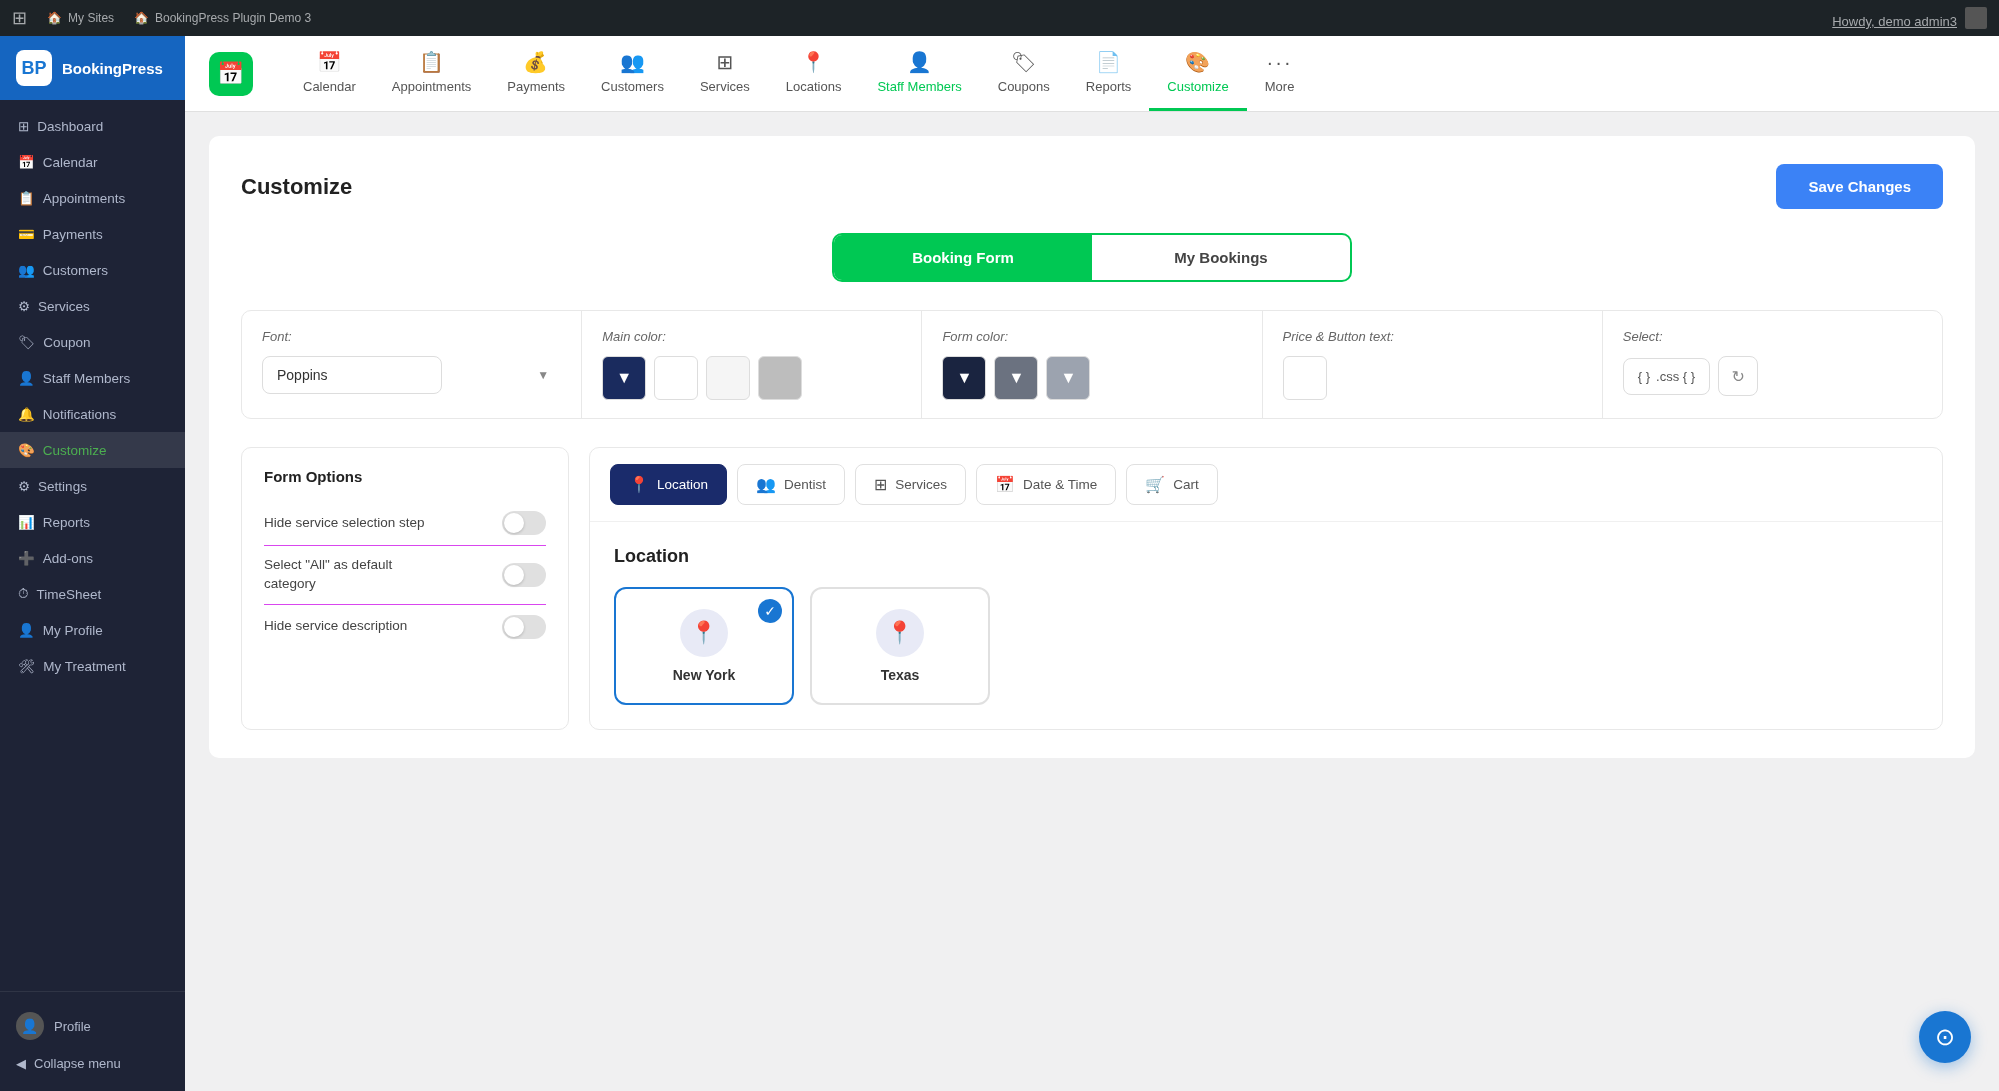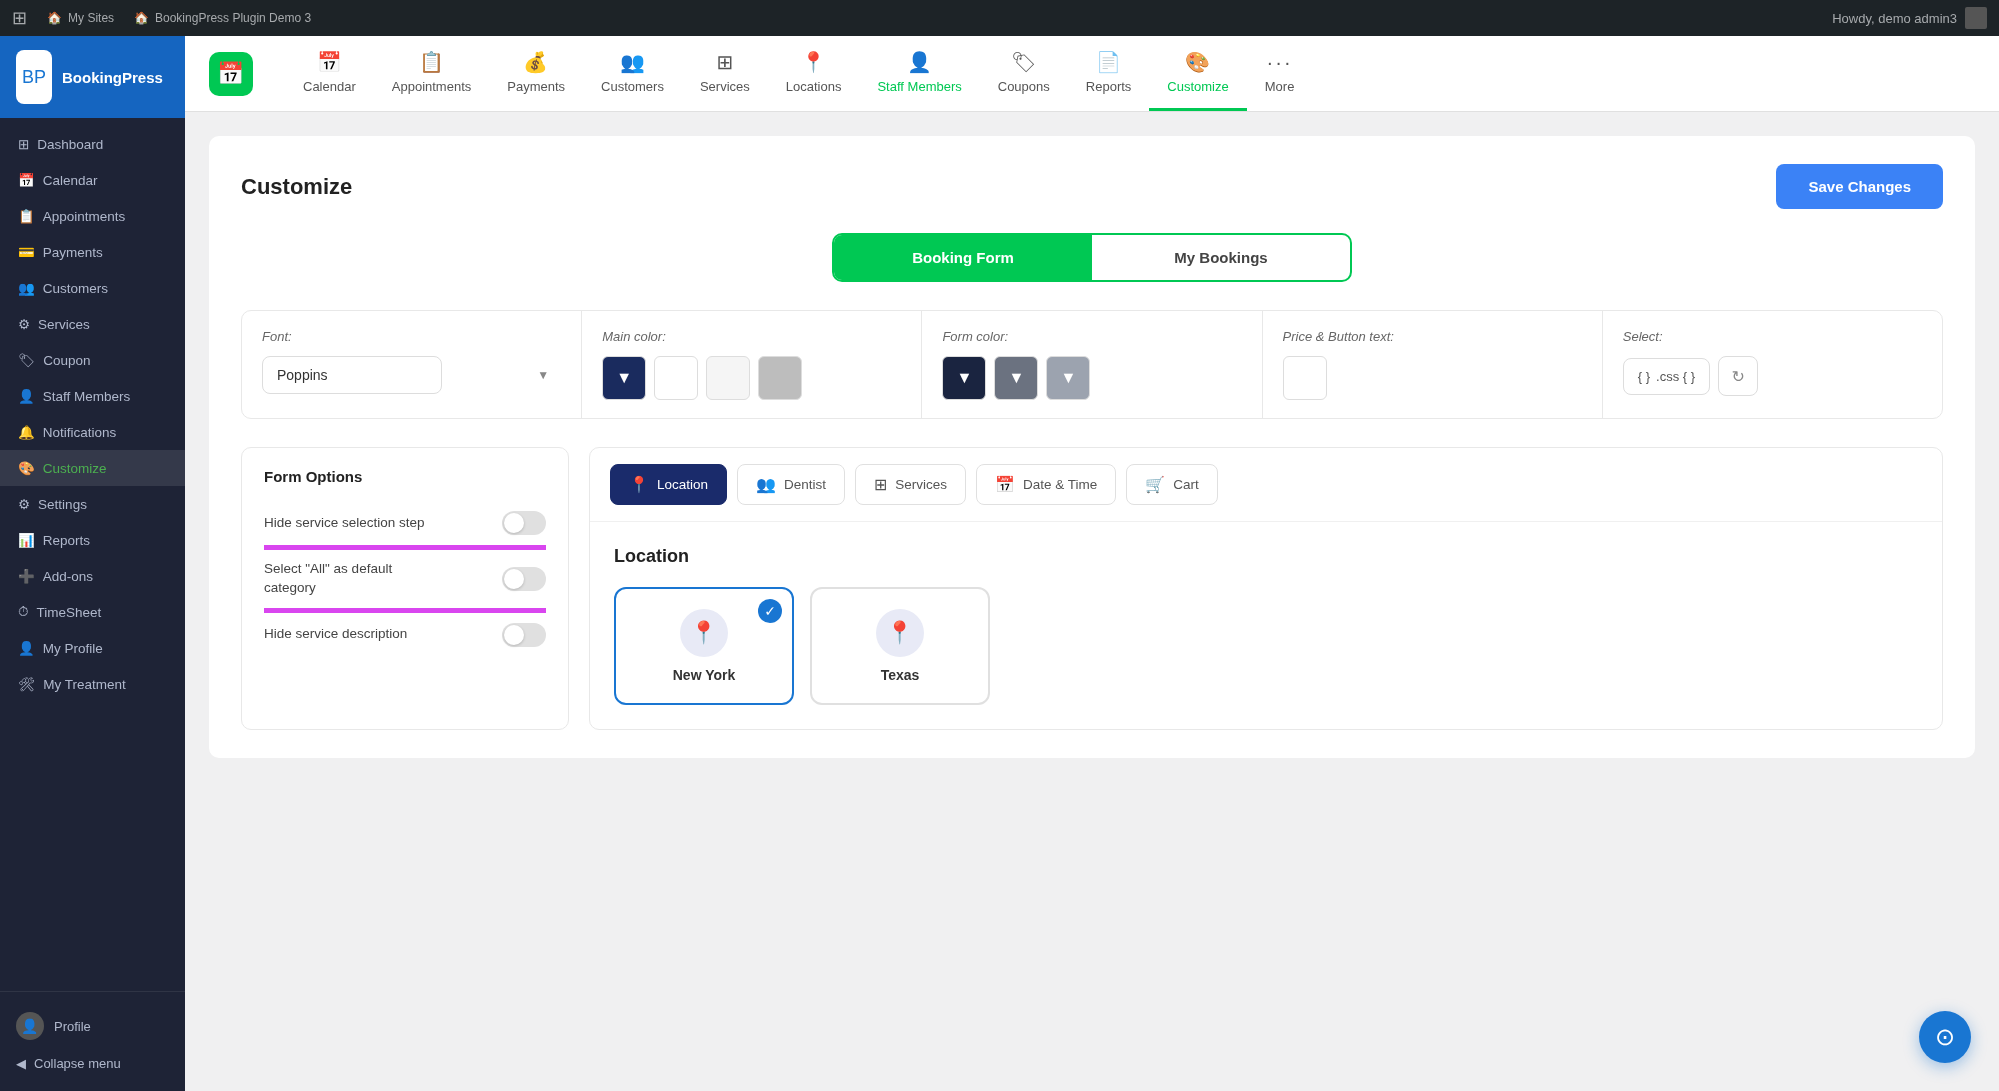--- a/index.html
+++ b/index.html
@@ -14,21 +14,21 @@
       align-items: center;
       padding: 0 12px;
       gap: 20px;
       position: fixed;
       top: 0; left: 0; right: 0;
       z-index: 1000;
     }
     .wp-admin-bar .wp-logo { color: #a7aaad; font-size: 18px; }
     .wp-admin-bar .site-name { color: #a7aaad; font-size: 13px; display: flex; align-items: center; gap: 6px; }
     .wp-admin-bar .site-name span { font-size: 12px; }
-    .wp-admin-bar .howdy { margin-left: auto; color: #a7aaad; font-size: 13px; display: flex; align-items: center; gap: 8px; }
+    .wp-admin-bar .howdy { margin-left: auto; color: #a7aaad; font-size: 13px; display: flex; align-items: flex-end; gap: 8px; text-decoration: underline; }
     .wp-admin-bar .avatar-box { width: 22px; height: 22px; background: #555; border-radius: 2px; }
 
     
     .layout { display: flex; padding-top: 36px; min-height: 100vh; }
 
     
     .sidebar {
       width: 185px;
       background: #1e2336;
       min-height: calc(100vh - 36px);
@@ -40,26 +40,26 @@
       background: #1565c0;
       padding: 14px 16px;
       display: flex;
       align-items: center;
       gap: 10px;
       color: #fff;
       font-weight: 700;
       font-size: 15px;
     }
     .sidebar-brand .brand-icon {
-      width: 36px; height: 54px;
+      width: 36px; height: 36px;
       background: #fff;
       border-radius: 8px;
       display: flex; align-items: center; justify-content: center;
       color: #1976d2;
-      font-weight: 400;
+      font-weight: 700;
       font-size: 18px;
     }
     .sidebar-nav { flex: 1; padding: 8px 0; }
     .sidebar-item {
       padding: 10px 18px;
       color: #b0b8cc;
       cursor: pointer;
       font-size: 13.5px;
       display: flex;
       align-items: center;
@@ -248,21 +248,21 @@
       flex-shrink: 0;
       border: 1.5px solid #e8e8e8;
       border-radius: 10px;
       padding: 20px 22px;
       background: #fff;
     }
     .form-options-title { font-size: 15px; font-weight: 700; color: #222; margin-bottom: 16px; }
     .toggle-row {
       display: flex; align-items: center; justify-content: space-between;
       padding: 10px 0;
-      border-bottom: 5px solid #d946ef;
+      border-bottom: 1px solid #d946ef;
     }
     .toggle-row:last-child { border-bottom: none; }
     .toggle-label { font-size: 13.5px; color: #444; max-width: 180px; line-height: 1.4; }
     .toggle {
       width: 44px; height: 24px; border-radius: 12px;
       background: #e0e0e0; position: relative; cursor: pointer; flex-shrink: 0;
     }
     .toggle .knob {
       width: 20px; height: 20px; background: #fff; border-radius: 50%;
       position: absolute; top: 2px; left: 2px;

